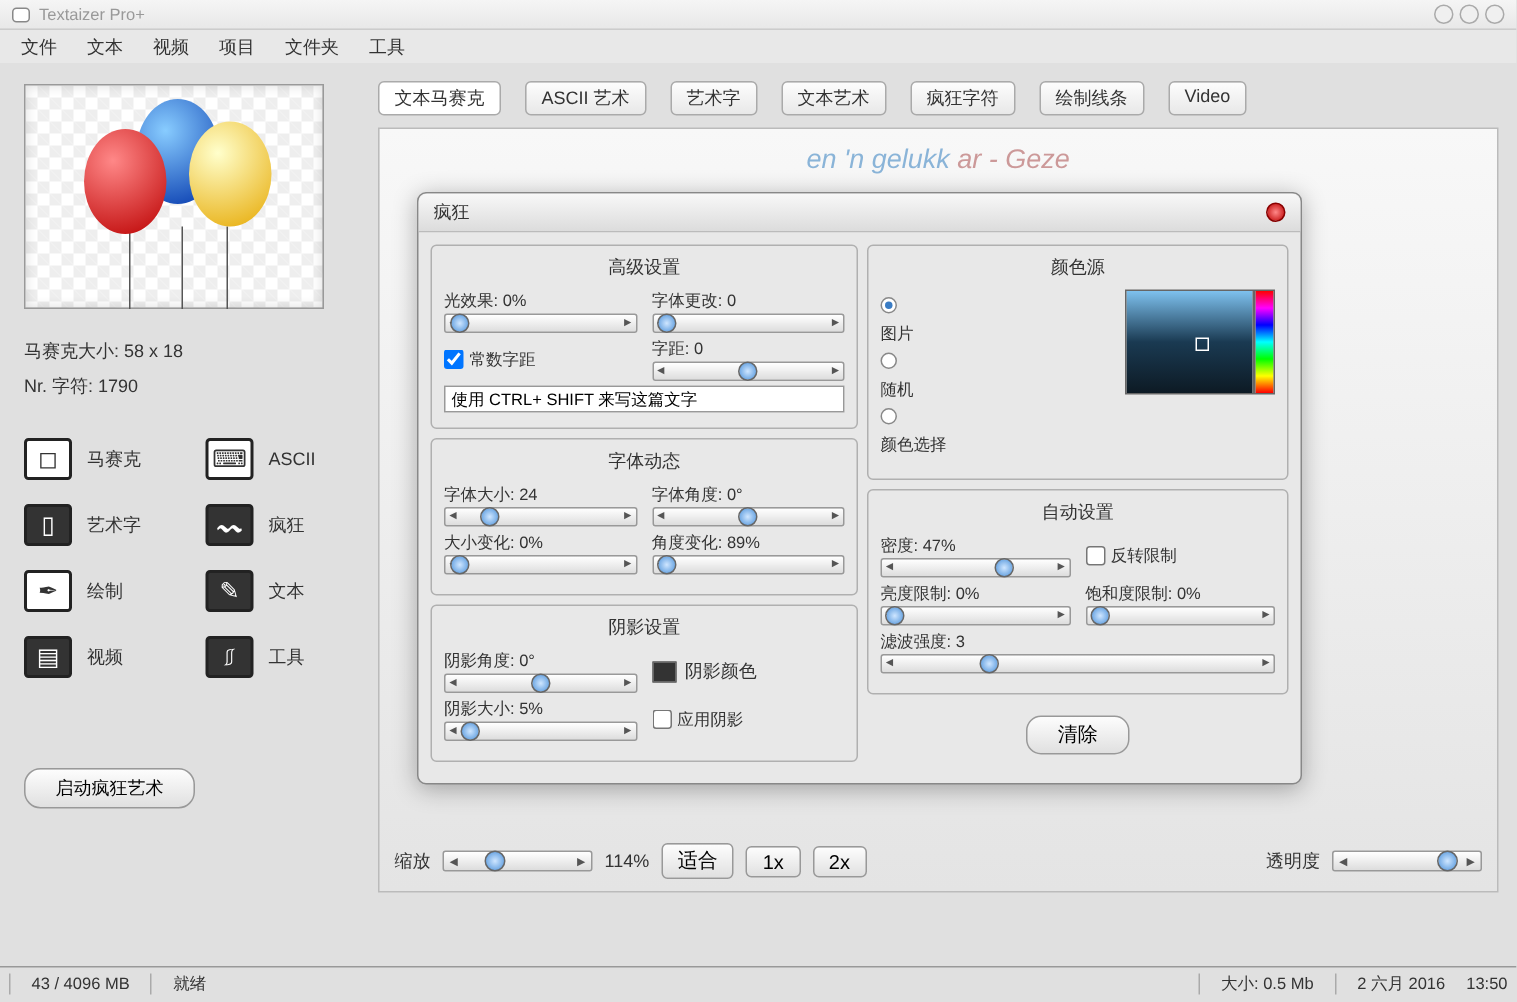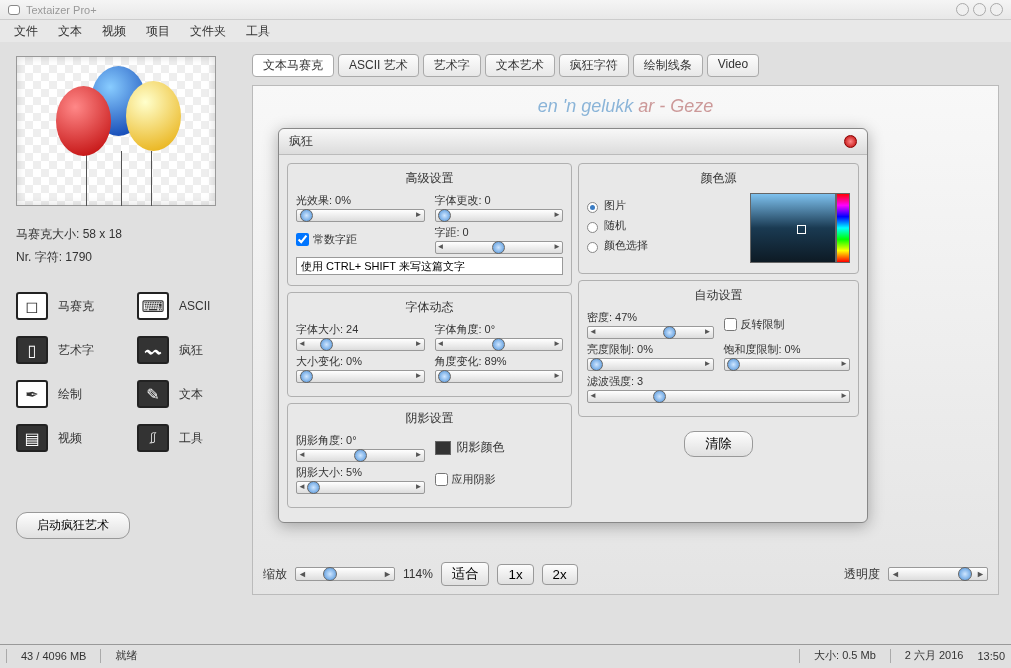--- a/index.html
+++ b/index.html
@@ -19,21 +19,21 @@
 .b-blue { background:radial-gradient(circle at 35% 30%,#8cf,#03a); left:55px; top:0; z-index:1;}
 .b-yellow { background:radial-gradient(circle at 35% 30%,#ffc,#e6a800); left:90px; top:15px; z-index:2;}
 .string { position:absolute; width:1px; height:55px; background:#555; top:85px;}
 .meta-text { margin:6px 0; font-size:12px;}
 .tool-grid { display:grid; grid-template-columns:1fr 1fr; gap:16px 22px; margin-top:26px;}
 .tool-item { display:flex; align-items:center; gap:10px;}
 .tool-icon { width:32px; height:28px; background:#fff; border:2px solid #222; border-radius:3px; display:flex; align-items:center; justify-content:center; font-size:16px;}
 .tool-icon.dark { background:#333; color:#fff;}
 .start-btn { margin-top:60px; background:linear-gradient(#fdfdfd,#e0e0e0); border:1px solid #999; border-radius:11px; padding:4px 20px; font-size:12px;}
 .right-panel { flex:1; padding:12px 12px 0 0; position:relative;}
-.tabs { display:flex; gap:4px; margin-bottom:8px;}
+.tabs { display:flex; gap:16px; margin-bottom:8px;}
 .tab { background:linear-gradient(#fdfdfd,#e8e8e8); border:1px solid #aaa; border-radius:4px; padding:2px 10px; font-size:12px;}
 .tab.active{ background:#fff;}
 .canvas-area { background:linear-gradient(#f8f8f8,#e4e4e4); height:510px; border:1px solid #bbb; position:relative; padding-top:10px;}
 .canvas-text { text-align:center; color:#8ab4d8; font-size:18px; font-style:italic;}
 .canvas-text .g { color:#c99;font-style:italic;}
 .bottom-controls { position:absolute; bottom:8px; left:0; right:0; display:flex; align-items:center; gap:8px; padding:0 10px;}
 .slider { width:100px; height:14px; background:linear-gradient(#fff,#ddd); border:1px solid #999; border-radius:2px; position:relative;}
 .slider .thumb { position:absolute; width:14px; height:14px; border-radius:50%; background:radial-gradient(#cfe6ff,#4a90d9); top:-1px; border:1px solid #666;}
 .slider .arr { position:absolute; top:1px; font-size:9px; color:#555;}
 .slider .arr.l{left:2px;} .slider .arr.r{right:2px;}
@@ -52,21 +52,21 @@
 .fs-title { text-align:center; font-size:12px; margin-bottom:6px;}
 .ctrl-row { display:flex; gap:10px; margin:3px 0;}
 .ctrl { flex:1;}
 .ctrl-label { font-size:11px; margin-bottom:1px; display:block;}
 .mini-slider { width:100%; height:13px; background:linear-gradient(#fff,#ddd); border:1px solid #999; border-radius:2px; position:relative;}
 .mini-slider .th { position:absolute; width:13px; height:13px; border-radius:50%; background:radial-gradient(#cfe6ff,#4a90d9); top:-1px; border:1px solid #666;}
 .mini-slider .a{position:absolute; top:0; font-size:8px; color:#555;} .mini-slider .a.l{left:1px;} .mini-slider .a.r{right:1px;}
 .text-input { width:100%; background:#fff; border:1px solid #999; padding:2px 4px; font-size:11px;}
 .cb { display:flex; align-items:center; gap:4px; font-size:11px;}
 .cb input{margin:0;}
-.radio-row { display:flex; align-items:flex-end; gap:6px; font-size:11px; margin:5px 0;}
+.radio-row { display:flex; align-items:flex-start; gap:6px; font-size:11px; margin:5px 0;flex-direction:column;}
 .radio-dot{width:11px;height:11px;border-radius:50%;border:1px solid #888;background:#fff;display:flex;align-items:center;justify-content:center;}
 .radio-dot.on::after{content:"";width:5px;height:5px;border-radius:50%;background:#3a7cc4;}
 .color-picker { width:100px; height:70px; margin-left:12px; display:flex;}
 .picker-main{flex:1;background:linear-gradient(to bottom,#7ec1ee,#1a3a52,#0d1a24);position:relative;border:1px solid #666;}
 .picker-main::after{content:"";position:absolute;left:55%;top:45%;width:7px;height:7px;border:1px solid #fff;}
 .picker-hue{width:14px;background:linear-gradient(red,magenta,blue,cyan,lime,yellow,red);border:1px solid #666;}
 .swatch { width:16px; height:14px; background:#333; border:1px solid #666; display:inline-block; vertical-align:middle;}
 .select { width:100%; background:#fff; border:1px solid #999; padding:1px 4px; font-size:11px; display:flex; justify-content:space-between;}
 .clear-btn { background:linear-gradient(#fdfdfd,#e0e0e0); border:1px solid #999; border-radius:10px; padding:3px 20px; display:block; margin:14px auto 6px;}
 </style>

